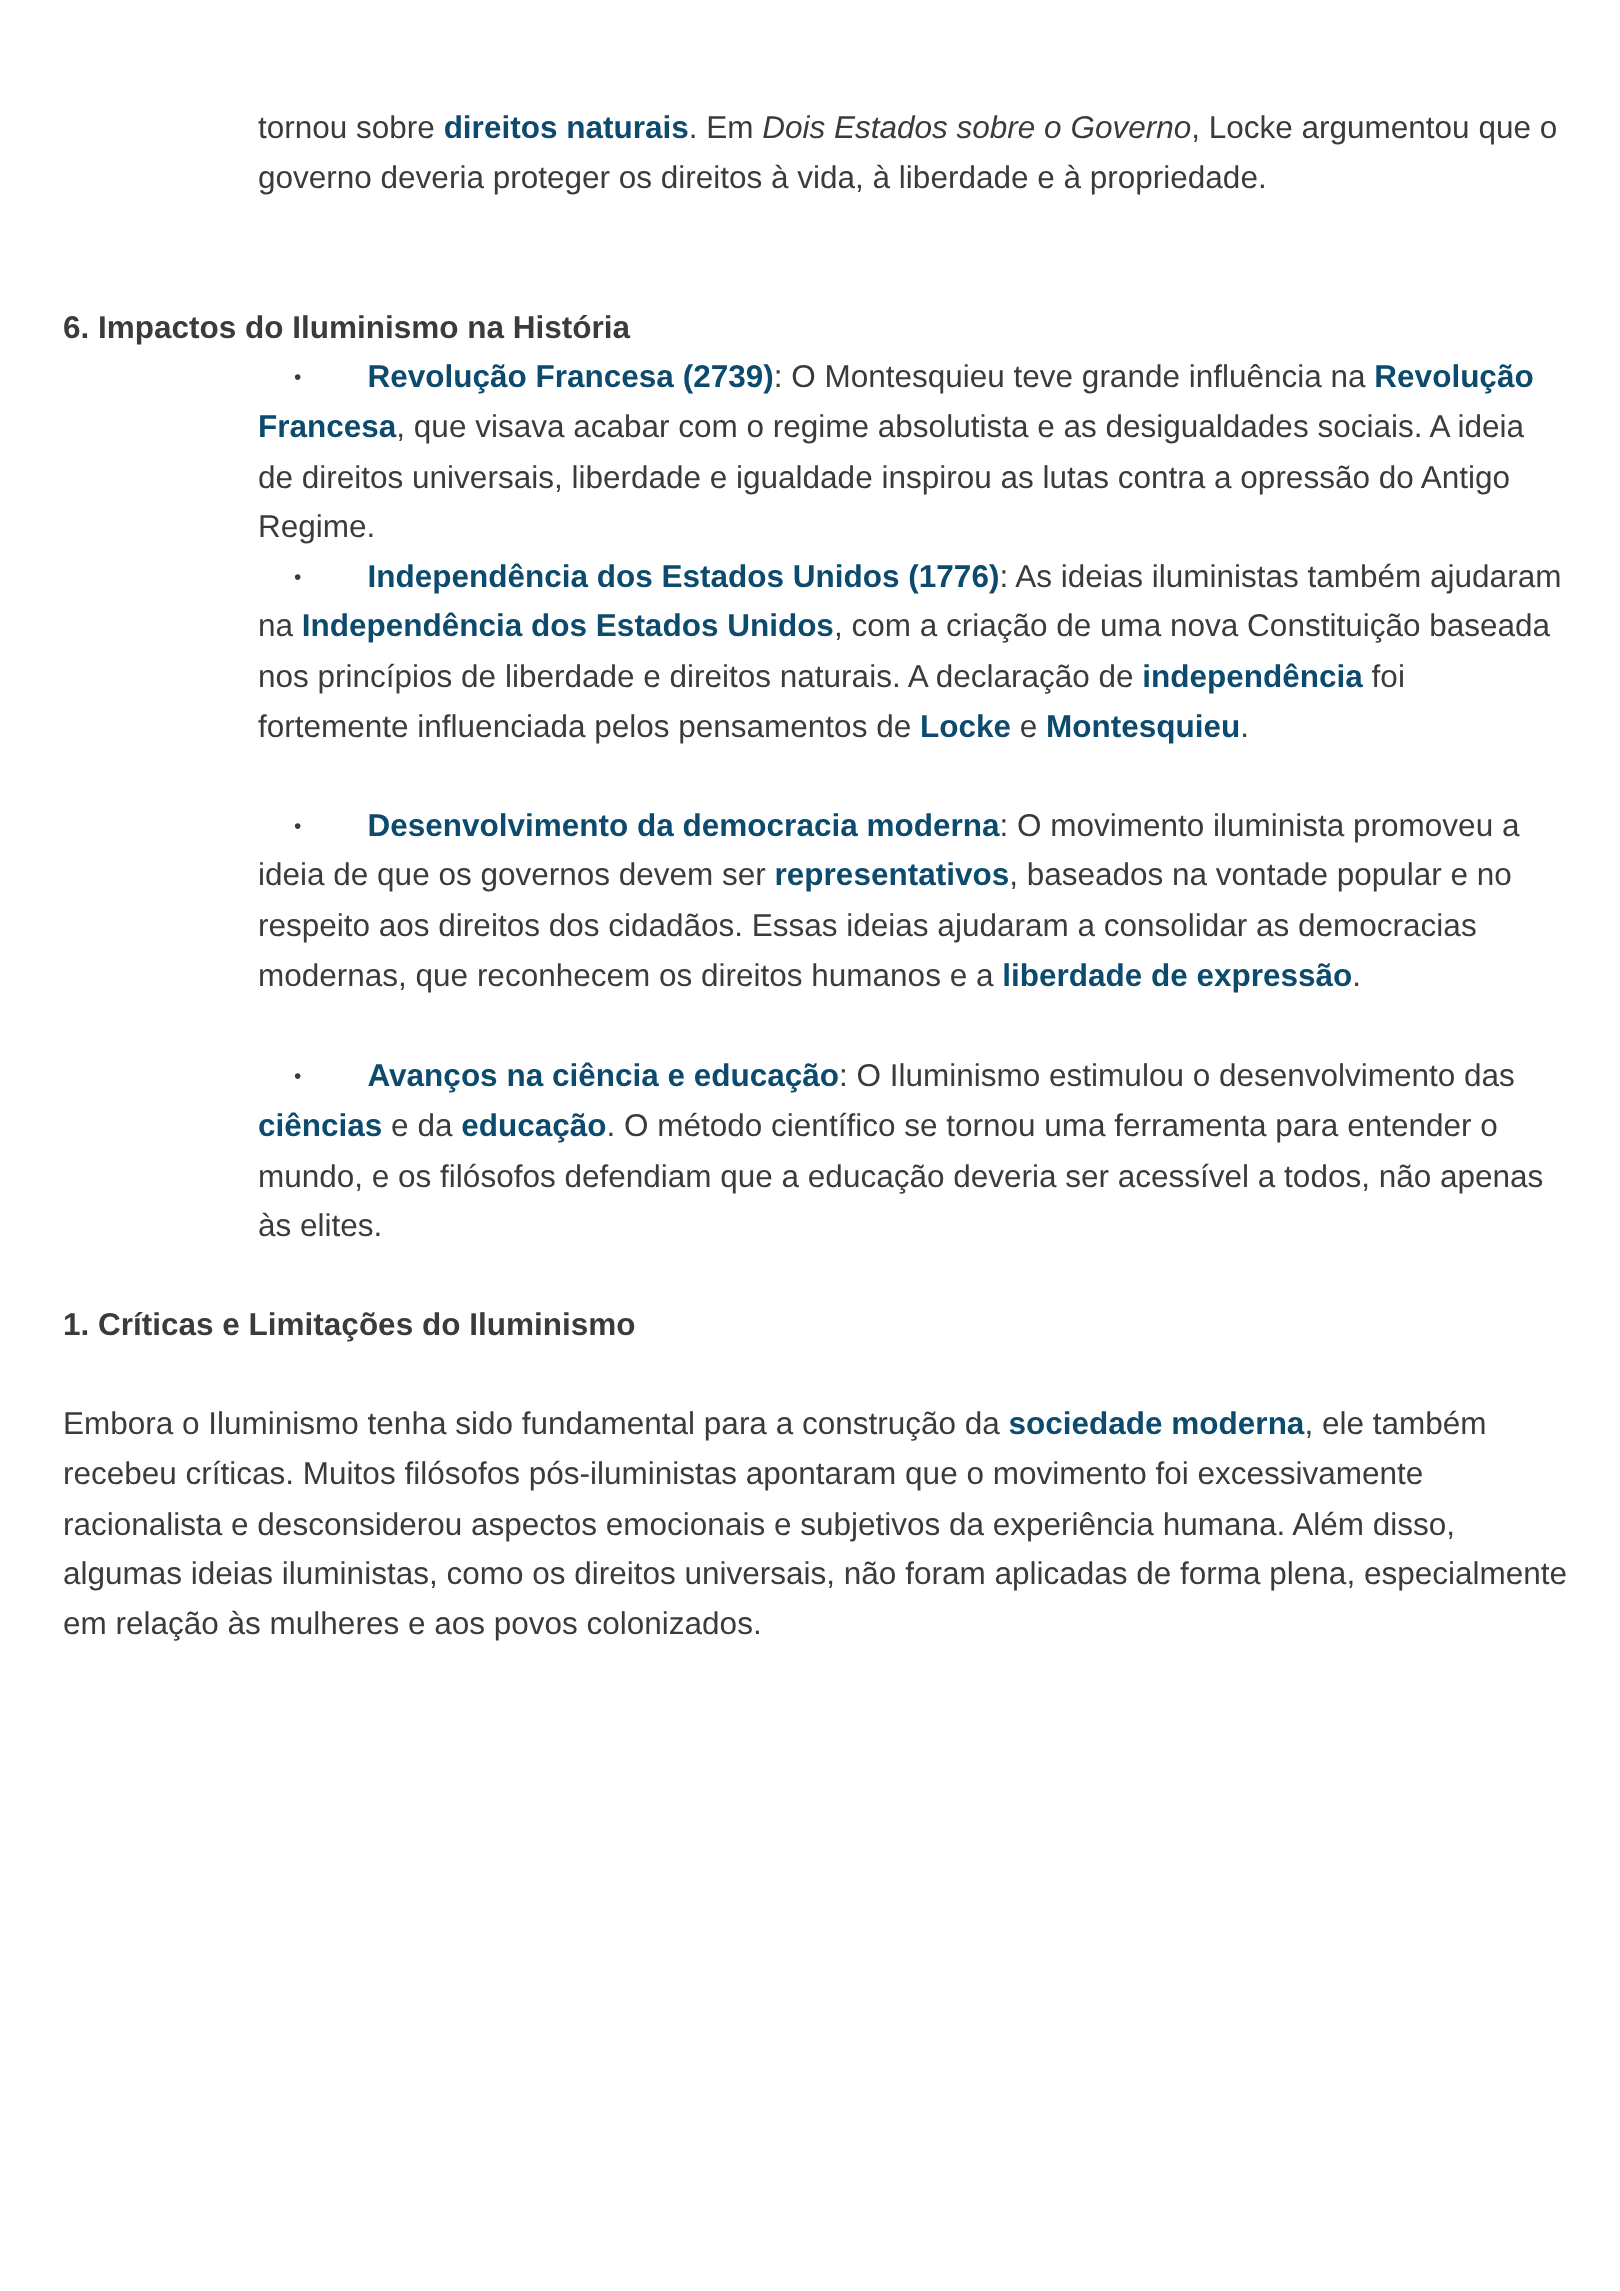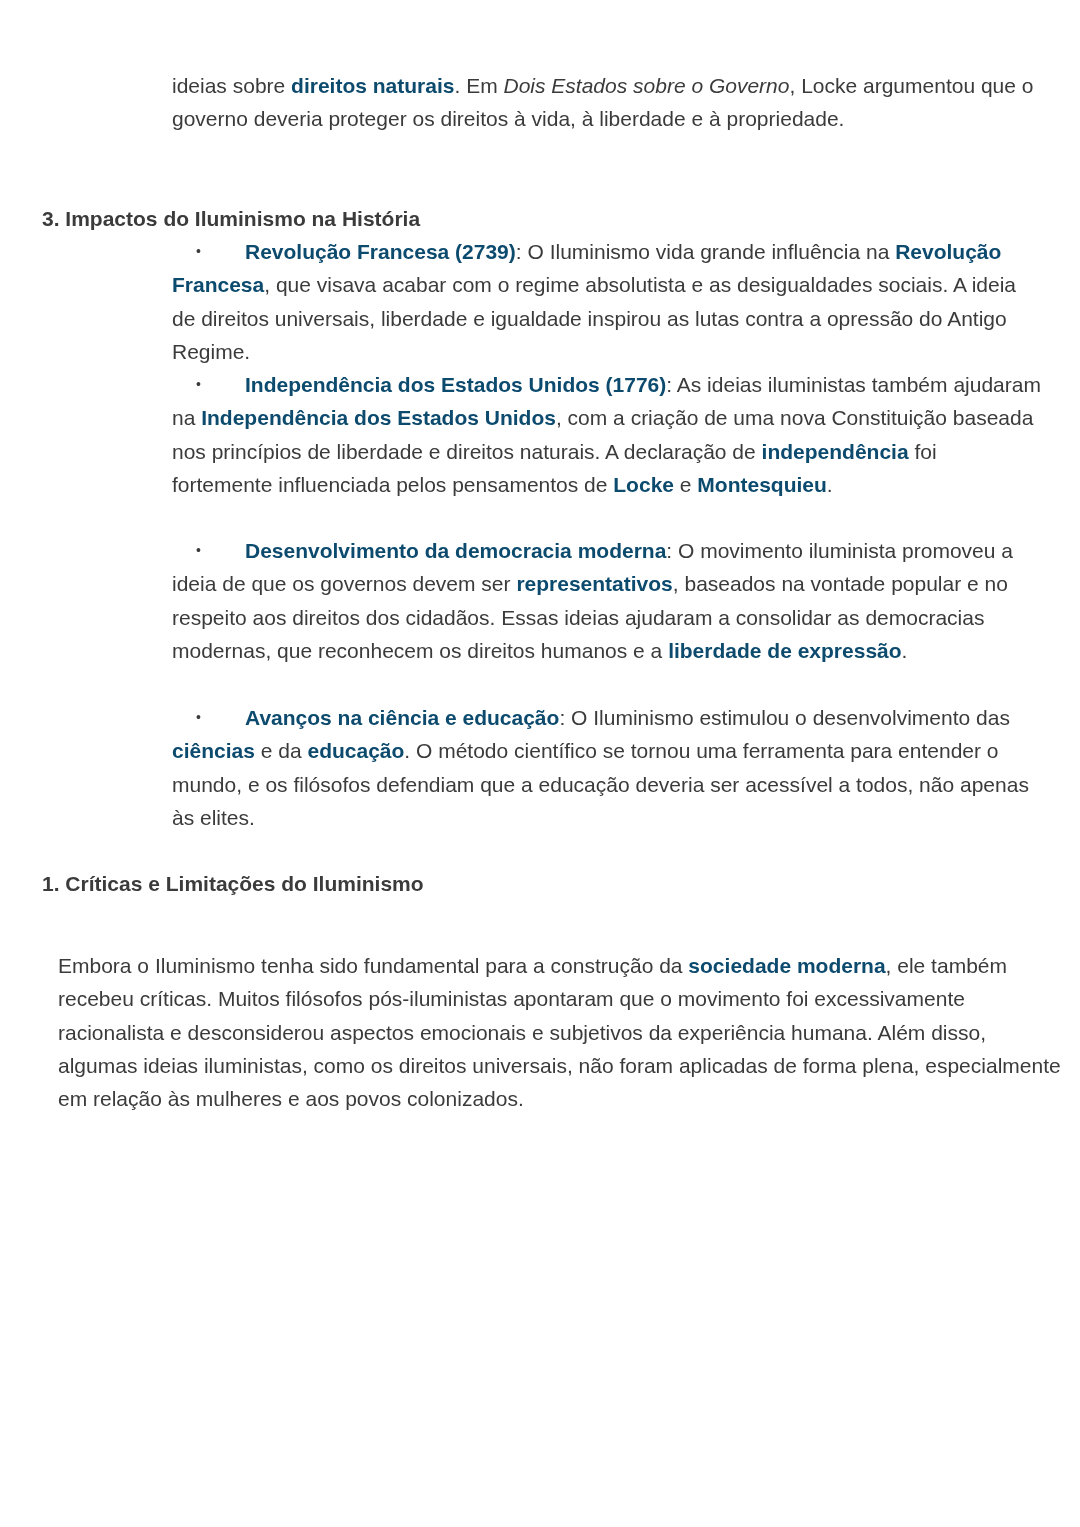--- a/index.html
+++ b/index.html
@@ -47,35 +47,35 @@
       width: 73px;
       padding-left: 24px;
       box-sizing: border-box;
       font-size: 14px;
       vertical-align: top;
     }
     .body-para {
       position: absolute;
       left: 42px;
       width: 1005px;
-      margin: 16px;
+      margin: 0;
     }
     b { font-weight: bold; color: #0c4a6e; }
     i { font-style: italic; }
   </style>
 </head>
 <body>
 
 <div class="doc">
 
-  <p class="indent-para" style="top:69px;"><span>ideias sobre </span><b>direitos naturais</b><span>. Em </span><i>Dois Estados sobre o Governo</i><span>, Locke argumentou que o governo deveria proteger os direitos à vida, à liberdade e à propriedade.</span></p>
+  <p class="indent-para" style="top:69px;"><span>tornou sobre </span><b>direitos naturais</b><span>. Em </span><i>Dois Estados sobre o Governo</i><span>, Locke argumentou que o governo deveria proteger os direitos à vida, à liberdade e à propriedade.</span></p>
 
-  <h3 class="heading" style="top:202px;">3. Impactos do Iluminismo na História</h3>
+  <h3 class="heading" style="top:202px;">6. Impactos do Iluminismo na História</h3>
 
-  <p class="bullet-item" style="top:235px;"><span class="bullet-dot">•</span><b>Revolução Francesa (2739)</b><span>: O Iluminismo vida grande influência na </span><b>Revolução Francesa</b><span>, que visava acabar com o regime absolutista e as desigualdades sociais. A ideia de direitos universais, liberdade e igualdade inspirou as lutas contra a opressão do Antigo Regime.</span></p>
+  <p class="bullet-item" style="top:235px;"><span class="bullet-dot">•</span><b>Revolução Francesa (2739)</b><span>: O Montesquieu teve grande influência na </span><b>Revolução Francesa</b><span>, que visava acabar com o regime absolutista e as desigualdades sociais. A ideia de direitos universais, liberdade e igualdade inspirou as lutas contra a opressão do Antigo Regime.</span></p>
 
   <p class="bullet-item" style="top:368px;"><span class="bullet-dot">•</span><b>Independência dos Estados Unidos (1776)</b><span>: As ideias iluministas também ajudaram na </span><b>Independência dos Estados Unidos</b><span>, com a criação de uma nova Constituição baseada nos princípios de liberdade e direitos naturais. A declaração de </span><b>independência</b><span> foi fortemente influenciada pelos pensamentos de </span><b>Locke</b><span> e </span><b>Montesquieu</b><span>.</span></p>
 
   <p class="bullet-item" style="top:534px;"><span class="bullet-dot">•</span><b>Desenvolvimento da democracia moderna</b><span>: O movimento iluminista promoveu a ideia de que os governos devem ser </span><b>representativos</b><span>, baseados na vontade popular e no respeito aos direitos dos cidadãos. Essas ideias ajudaram a consolidar as democracias modernas, que reconhecem os direitos humanos e a </span><b>liberdade de expressão</b><span>.</span></p>
 
   <p class="bullet-item" style="top:701px;"><span class="bullet-dot">•</span><b>Avanços na ciência e educação</b><span>: O Iluminismo estimulou o desenvolvimento das </span><b>ciências</b><span> e da </span><b>educação</b><span>. O método científico se tornou uma ferramenta para entender o mundo, e os filósofos defendiam que a educação deveria ser acessível a todos, não apenas às elites.</span></p>
 
   <h3 class="heading" style="top:867px;">1. Críticas e Limitações do Iluminismo</h3>
 
   <p class="body-para" style="top:933px;"><span>Embora o Iluminismo tenha sido fundamental para a construção da </span><b>sociedade moderna</b><span>, ele também recebeu críticas. Muitos filósofos pós-iluministas apontaram que o movimento foi excessivamente racionalista e desconsiderou aspectos emocionais e subjetivos da experiência humana. Além disso, algumas ideias iluministas, como os direitos universais, não foram aplicadas de forma plena, especialmente em relação às mulheres e aos povos colonizados.</span></p>

